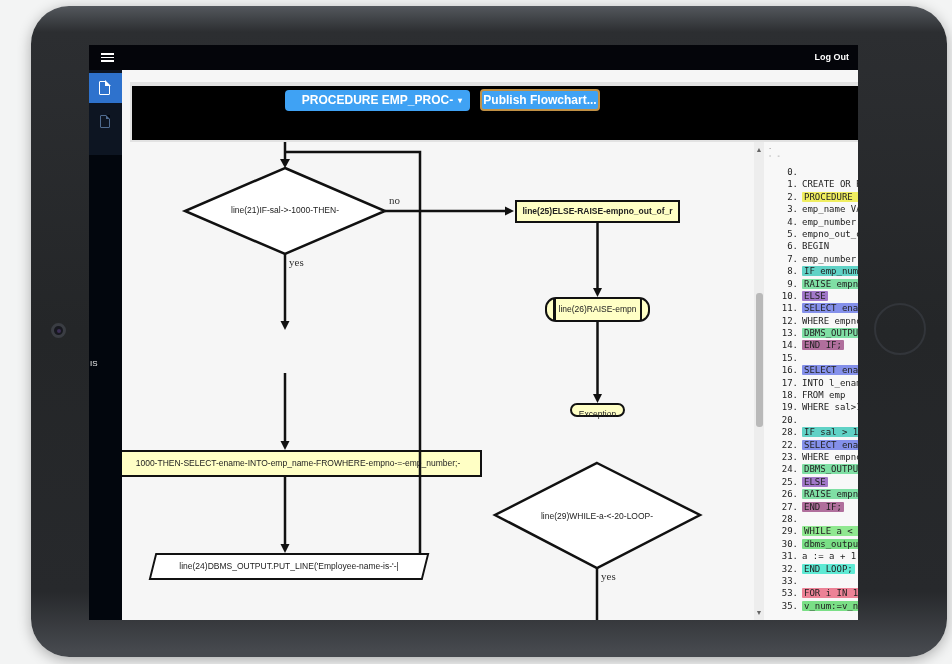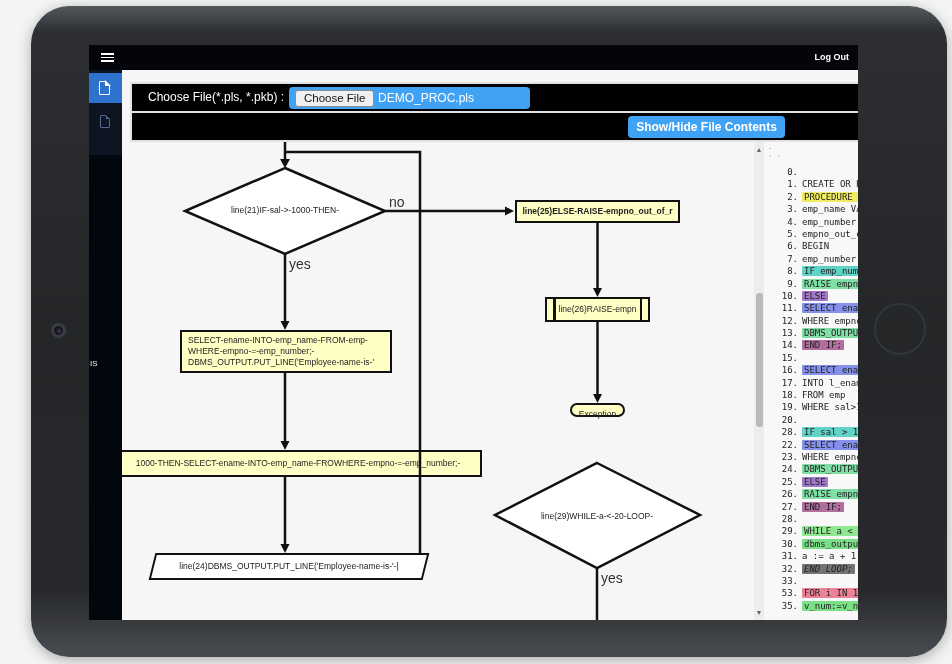--- a/index.html
+++ b/index.html
@@ -53,23 +53,23 @@
   .blue-btn { position:absolute; top:2.5px; height:22px; background:#3fa2f4; border-radius:4px; color:#fff; font-weight:bold; font-size:12px; text-align:center; line-height:22px; cursor:pointer; }
   .publish-btn { left:348px; width:120px; border:2px solid #c09045; line-height:18px; }
   .toggle-btn { left:496px; width:157px; }
 
   
   .fc { position:absolute; left:0; top:72px; width:599px; height:478px; overflow:hidden; background:#f6f6f6; }
   .fc svg { position:absolute; left:0; top:0; }
   .fc .lines { pointer-events:none; z-index:5; }
   .node { position:absolute; background:#ffffc5; border:2px solid #111; font-size:8.5px; color:#222; text-align:center; z-index:2; }
   .nd-label { position:absolute; font-size:8.5px; color:#222; text-align:center; z-index:2; }
-  .edge-label { position:absolute; font-size:14px; color:#333; z-index:3; }
+  .edge-label { position:absolute; font-size:11px; color:#333; z-index:3;font-family:Liberation Serif, serif; }
   .box25 { left:393px; top:58px; width:165px; height:23px; line-height:19px;font-weight:bold; }
-  .box26 { left:423px; top:155px; width:105px; height:25px; line-height:21px; }
+  .box26 { left:423px; top:155px; width:105px; height:25px; line-height:21px;border-radius:11px; }
   .box26::before, .box26::after { content:""; position:absolute; top:0; bottom:0; width:2.5px; background:#111; }
   .box26::before { left:6px; } .box26::after { right:6px; }
   .pill { left:448px; top:261px; width:55px; height:14px; line-height:19px; border-radius:12px; border-width:2.5px; }
   .boxsel { left:58px; top:188px; width:212px; height:43px; text-align:left; padding:3px 6px; line-height:11px; }
   .boxwide { left:-8px; top:308px; width:368px; height:27px; line-height:23px; }
   .para { left:30px; top:411px; width:274px; height:27px; background:#fff; transform:skewX(-14deg); }
   .para .inner { display:block; transform:skewX(14deg); line-height:23px; }
   .d1-text { left:78px; top:63px; width:170px; }
   .d2-text { left:390px; top:369px; width:170px; }
   .lbl-no { left:267px; top:52px; }
@@ -116,47 +116,39 @@
       </div>
       <div class="side-item2">
         <span class="doc-ico2"></span>
       </div>
       <div class="stray">IS</div>
     </div>
 
     <div class="main">
 
       <div class="toolbar">
-        <div class="tb-row">
-          <span class="tb-label">Choose File(*.pls, *.pkb) :</span>
-          <div class="file-widget">
-            <span class="choose-btn">Choose File</span>
-            <span class="file-name">DEMO_PROC.pls</span>
-          </div>
-        </div>
         <div class="tb-divider"></div>
         <div class="tb-row">
-          <div class="blue-btn toggle-btn">Show/Hide File Contents</div>
+          <div class="proc-select">
+            <span>PROCEDURE EMP_PROC-</span>
+            <span class="proc-caret">▾</span>
+          </div>
+          <div class="blue-btn publish-btn">Publish Flowchart...</div>
         </div>
       </div>
 
       <div class="fc">
         <svg class="shapes" width="599" height="478">
           <polygon points="163,26 263,69 163,112 63,69" fill="#ffffff" stroke="#111" stroke-width="2.5"></polygon>
           <polygon points="475,321 578,373 475,426 373,373" fill="#ffffff" stroke="#111" stroke-width="2.5"></polygon>
         </svg>
 
         <div class="node box25">line(25)ELSE-RAISE-empno_out_of_r</div>
         <div class="node box26">line(26)RAISE-empn</div>
         <div class="node pill">Exception</div>
-        <div class="node boxsel">
-          <span>SELECT-ename-INTO-emp_name-FROM-emp-</span><br>
-          <span>WHERE-empno-=-emp_number;-</span><br>
-          <span>DBMS_OUTPUT.PUT_LINE('Employee-name-is-'</span>
-        </div>
         <div class="node boxwide">1000-THEN-SELECT-ename-INTO-emp_name-FROWHERE-empno-=-emp_number;-</div>
         <div class="node para">
           <span class="inner">line(24)DBMS_OUTPUT.PUT_LINE('Employee-name-is-'-|</span>
         </div>
 
         <div class="nd-label d1-text">line(21)IF-sal-&gt;-1000-THEN-</div>
         <div class="nd-label d2-text">line(29)WHILE-a-&lt;-20-LOOP-</div>
         <div class="edge-label lbl-no">no</div>
         <div class="edge-label lbl-yes1">yes</div>
         <div class="edge-label lbl-yes2">yes</div>
@@ -220,21 +212,21 @@
           <div class="cl"><span class="ln">22.</span><span class="code-text hl" style="background: rgb(132, 144, 234);">SELECT ename IN</span></div>
           <div class="cl"><span class="ln">23.</span><span class="code-text">WHERE empno = e</span></div>
           <div class="cl"><span class="ln">24.</span><span class="code-text hl" style="background: rgb(127, 223, 164);">DBMS_OUTPUT.PUT</span></div>
           <div class="cl"><span class="ln">25.</span><span class="code-text hl" style="background: rgb(161, 120, 201);">ELSE</span></div>
           <div class="cl"><span class="ln">26.</span><span class="code-text hl" style="background: rgb(127, 223, 164);">RAISE empno_out</span></div>
           <div class="cl"><span class="ln">27.</span><span class="code-text hl" style="background: rgb(176, 111, 156);">END IF;</span></div>
           <div class="cl"><span class="ln">28.</span><span class="code-text"></span></div>
           <div class="cl"><span class="ln">29.</span><span class="code-text hl" style="background: rgb(144, 232, 144);">WHILE a &lt; 20 LO</span></div>
           <div class="cl"><span class="ln">30.</span><span class="code-text hl" style="background: rgb(122, 223, 134);">dbms_output.put</span></div>
           <div class="cl"><span class="ln">31.</span><span class="code-text">a := a + 1;</span></div>
-          <div class="cl"><span class="ln">32.</span><span class="code-text hl" style="background: #737373; font-style: italic;">END LOOP;</span></div>
+          <div class="cl"><span class="ln">32.</span><span class="code-text hl" style="background: #5eead4;">END LOOP;</span></div>
           <div class="cl"><span class="ln">33.</span><span class="code-text"></span></div>
           <div class="cl"><span class="ln">53.</span><span class="code-text hl" style="background: rgb(236, 130, 150);">FOR i IN 1..v_n</span></div>
           <div class="cl"><span class="ln">35.</span><span class="code-text hl" style="background: rgb(122, 223, 134);">v_num:=v_num+1;</span></div>
         </div>
       </div>
 
     </div>
   </div>
 </div>
 

